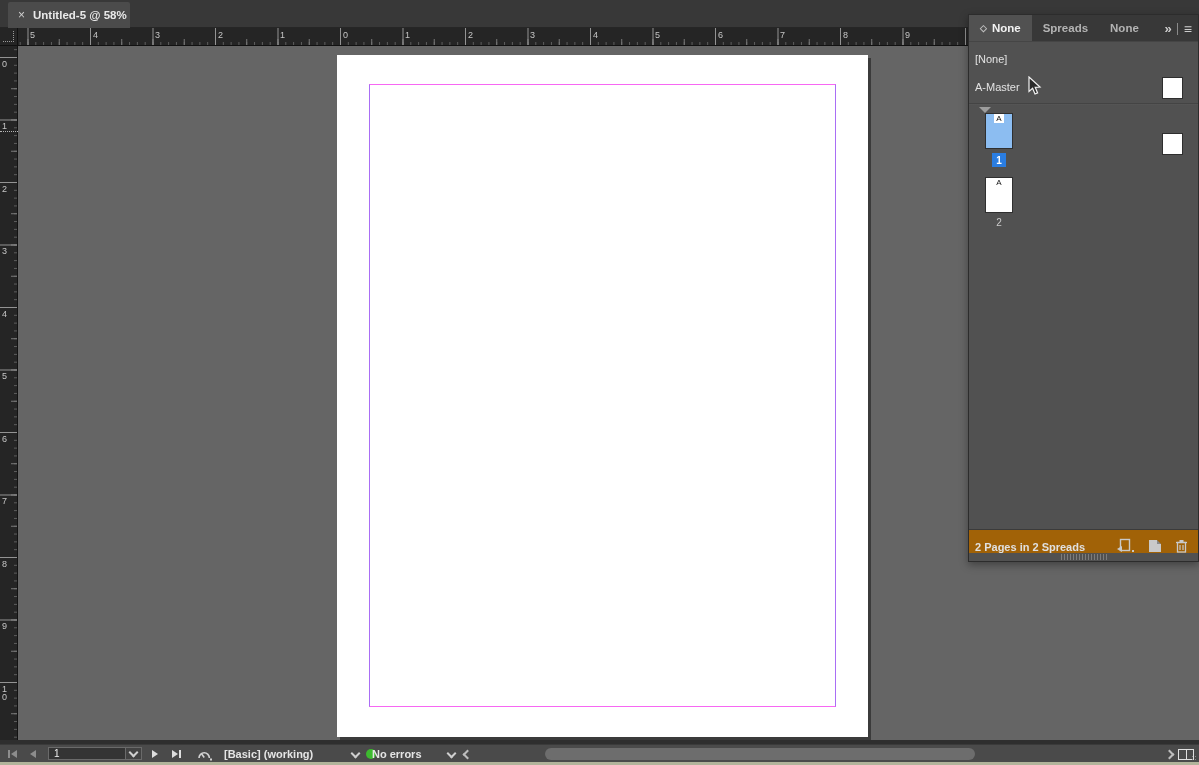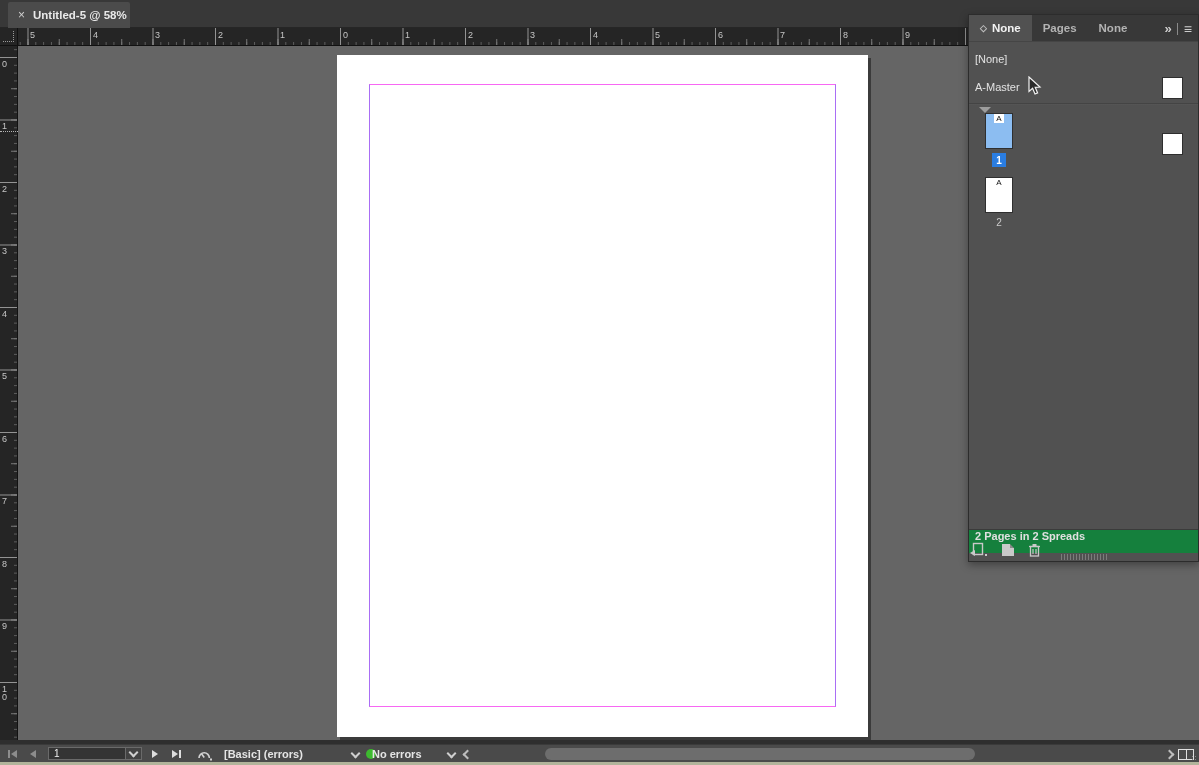--- a/index.html
+++ b/index.html
@@ -75,21 +75,21 @@
   .pthumb{position:absolute;left:16px;width:28px;height:36px;box-sizing:border-box;
            border:1px solid #2f2f2f;display:flex;justify-content:center;}
   .pthumb .mletter{font-size:8px;line-height:9px;color:#111;background:#fff;
            padding:0 2px;height:9px;}
   .pgbadge{position:absolute;left:23px;top:138px;width:14px;height:14px;background:#2a7de1;
            color:#fff;font-size:10px;font-weight:700;display:flex;align-items:center;
            justify-content:center;}
   .pglabel{position:absolute;left:16px;top:202px;width:28px;text-align:center;
            font-size:10px;color:#cccccc;}
   .panel-foot{position:absolute;left:0;bottom:8px;width:100%;height:24px;border-top:1px solid #3b3b3b;
-           display:flex;align-items:flex-start;box-sizing:border-box;background:#15803d;flex-direction:column;}
+           display:flex;align-items:flex-end;box-sizing:border-box;background:#a16207;}
   .foot-text{margin-left:6px;font-size:11px;font-weight:700;color:#e0e0e0;flex:1;}
   .foot-icons{display:flex;align-items:center;gap:13px;margin-right:10px;}
   .panel-grip{position:absolute;left:50%;bottom:1px;transform:translateX(-50%);
            width:46px;height:6px;
            background-image:linear-gradient(to right,#7c7c7c 0 1px,transparent 1px);
            background-size:3px 6px;background-repeat:repeat-x;}
   
   .canvas-edge{position:absolute;left:0;top:740px;width:100%;height:4px;background:#2e2e2e;}
   .statusbar{position:absolute;left:0;top:744px;width:100%;height:18px;background:#4a4a4a;
            border-top:1px solid #3a3a3a;box-sizing:border-box;}
@@ -175,21 +175,21 @@
 
   </div>
 
   <div class="panel">
     <div class="panel-tabs">
       <div class="ptab active">
         <span class="diamond">◇</span>
         <span>None</span>
       </div>
       <div class="ptab">
-        <span>Pages</span>
+        <span>Spreads</span>
       </div>
       <div class="ptab">
         <span>None</span>
       </div>
       <div class="phead-icons">
         <span class="dbl">»</span>
         <span class="sep"></span>
         <span class="menu">≡</span>
       </div>
     </div>
@@ -259,21 +259,21 @@
         <span class="navbar-bar"></span>
     </div>
     <div class="sb" style="left:197px;">
       <svg width="15" height="14" viewBox="0 0 15 14">
         <path d="M2 11 A5.2 5.2 0 1 1 12.4 11" fill="none" stroke="#d2d2d2" stroke-width="1.6"></path>
         <line x1="7.2" y1="10.5" x2="4.6" y2="6.8" stroke="#d2d2d2" stroke-width="1.6"></line>
         <rect x="13" y="11.5" width="2" height="2" fill="#d2d2d2"></rect>
       </svg>
     </div>
     <div class="sb" style="left:224px;">
-      <span class="sbtext">[Basic] (errors)</span>
+      <span class="sbtext">[Basic] (working)</span>
     </div>
     <div class="sb" style="left:352px;">
       <span class="chev" style="margin-top:-2px;"></span>
     </div>
     <div class="sb" style="left:366px;">
       <span class="greendot"></span>
     </div>
     <div class="sb" style="left:372px;">
       <span class="sbtext">No errors</span>
     </div>

